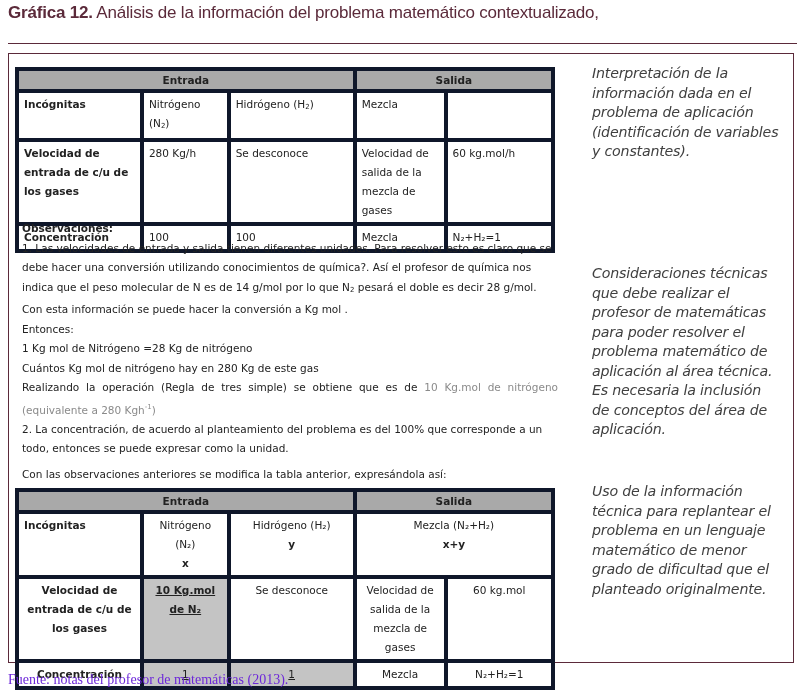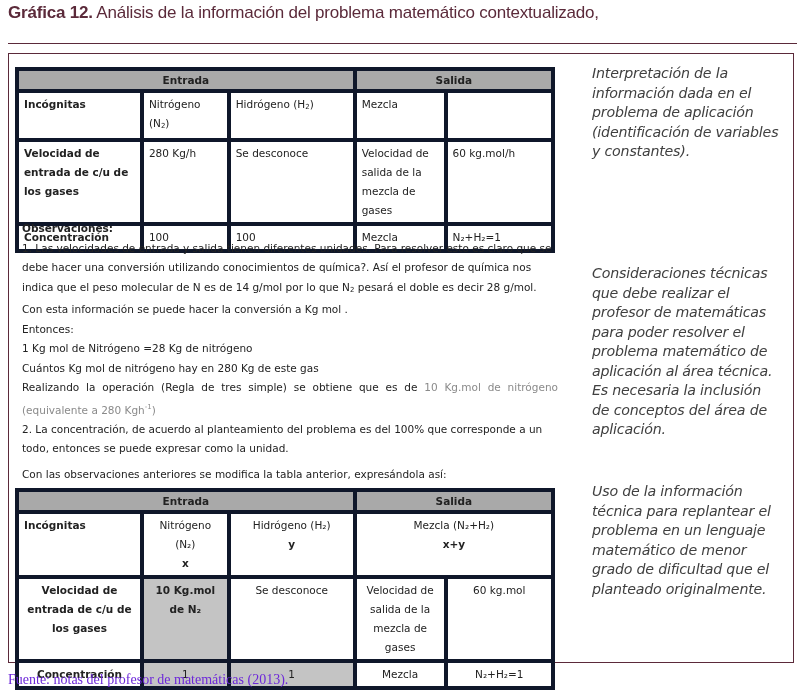--- a/index.html
+++ b/index.html
@@ -18,21 +18,21 @@
     table.grid {
       position: absolute; border-collapse: collapse; font-family: "DejaVu Sans", sans-serif;
       font-size: 10.5px; color: #222; table-layout: fixed;
     }
     table.grid td, table.grid th { border: 4px solid #0f172a; padding: 2px 5px; vertical-align: top; line-height: 19px; }
     table.grid th { background: #a9a9a9; font-weight: bold; text-align: center; padding: 0 5px; line-height: 18px; }
     .t1 { left: 15px; top: 67px; width: 540px; }
     .t2 { left: 15px; top: 488px; width: 540px; }
     .bold { font-weight: bold; }
     .center td { text-align: center; }
-    .shade { background: #c4c4c4; }
+    .shade { background: #c4c4c4; text-decoration: underline; }
     sub { font-size: 7px; vertical-align: -1px; }
     .obs {
       position: absolute; left: 22px; top: 219px; width: 536px;
       font-family: "DejaVu Sans", sans-serif; font-size: 10.5px; line-height: 19.5px; color: #222;
     }
     .obs p { margin: 0; }
     .obs .justify { text-align: justify; text-align-last: justify; }
     .hl { color: #8a8a8a; }
     .intro { position: absolute; left: 22px; top: 468px; font-family: "DejaVu Sans", sans-serif; font-size: 10.5px; color: #222; }
     .note {

